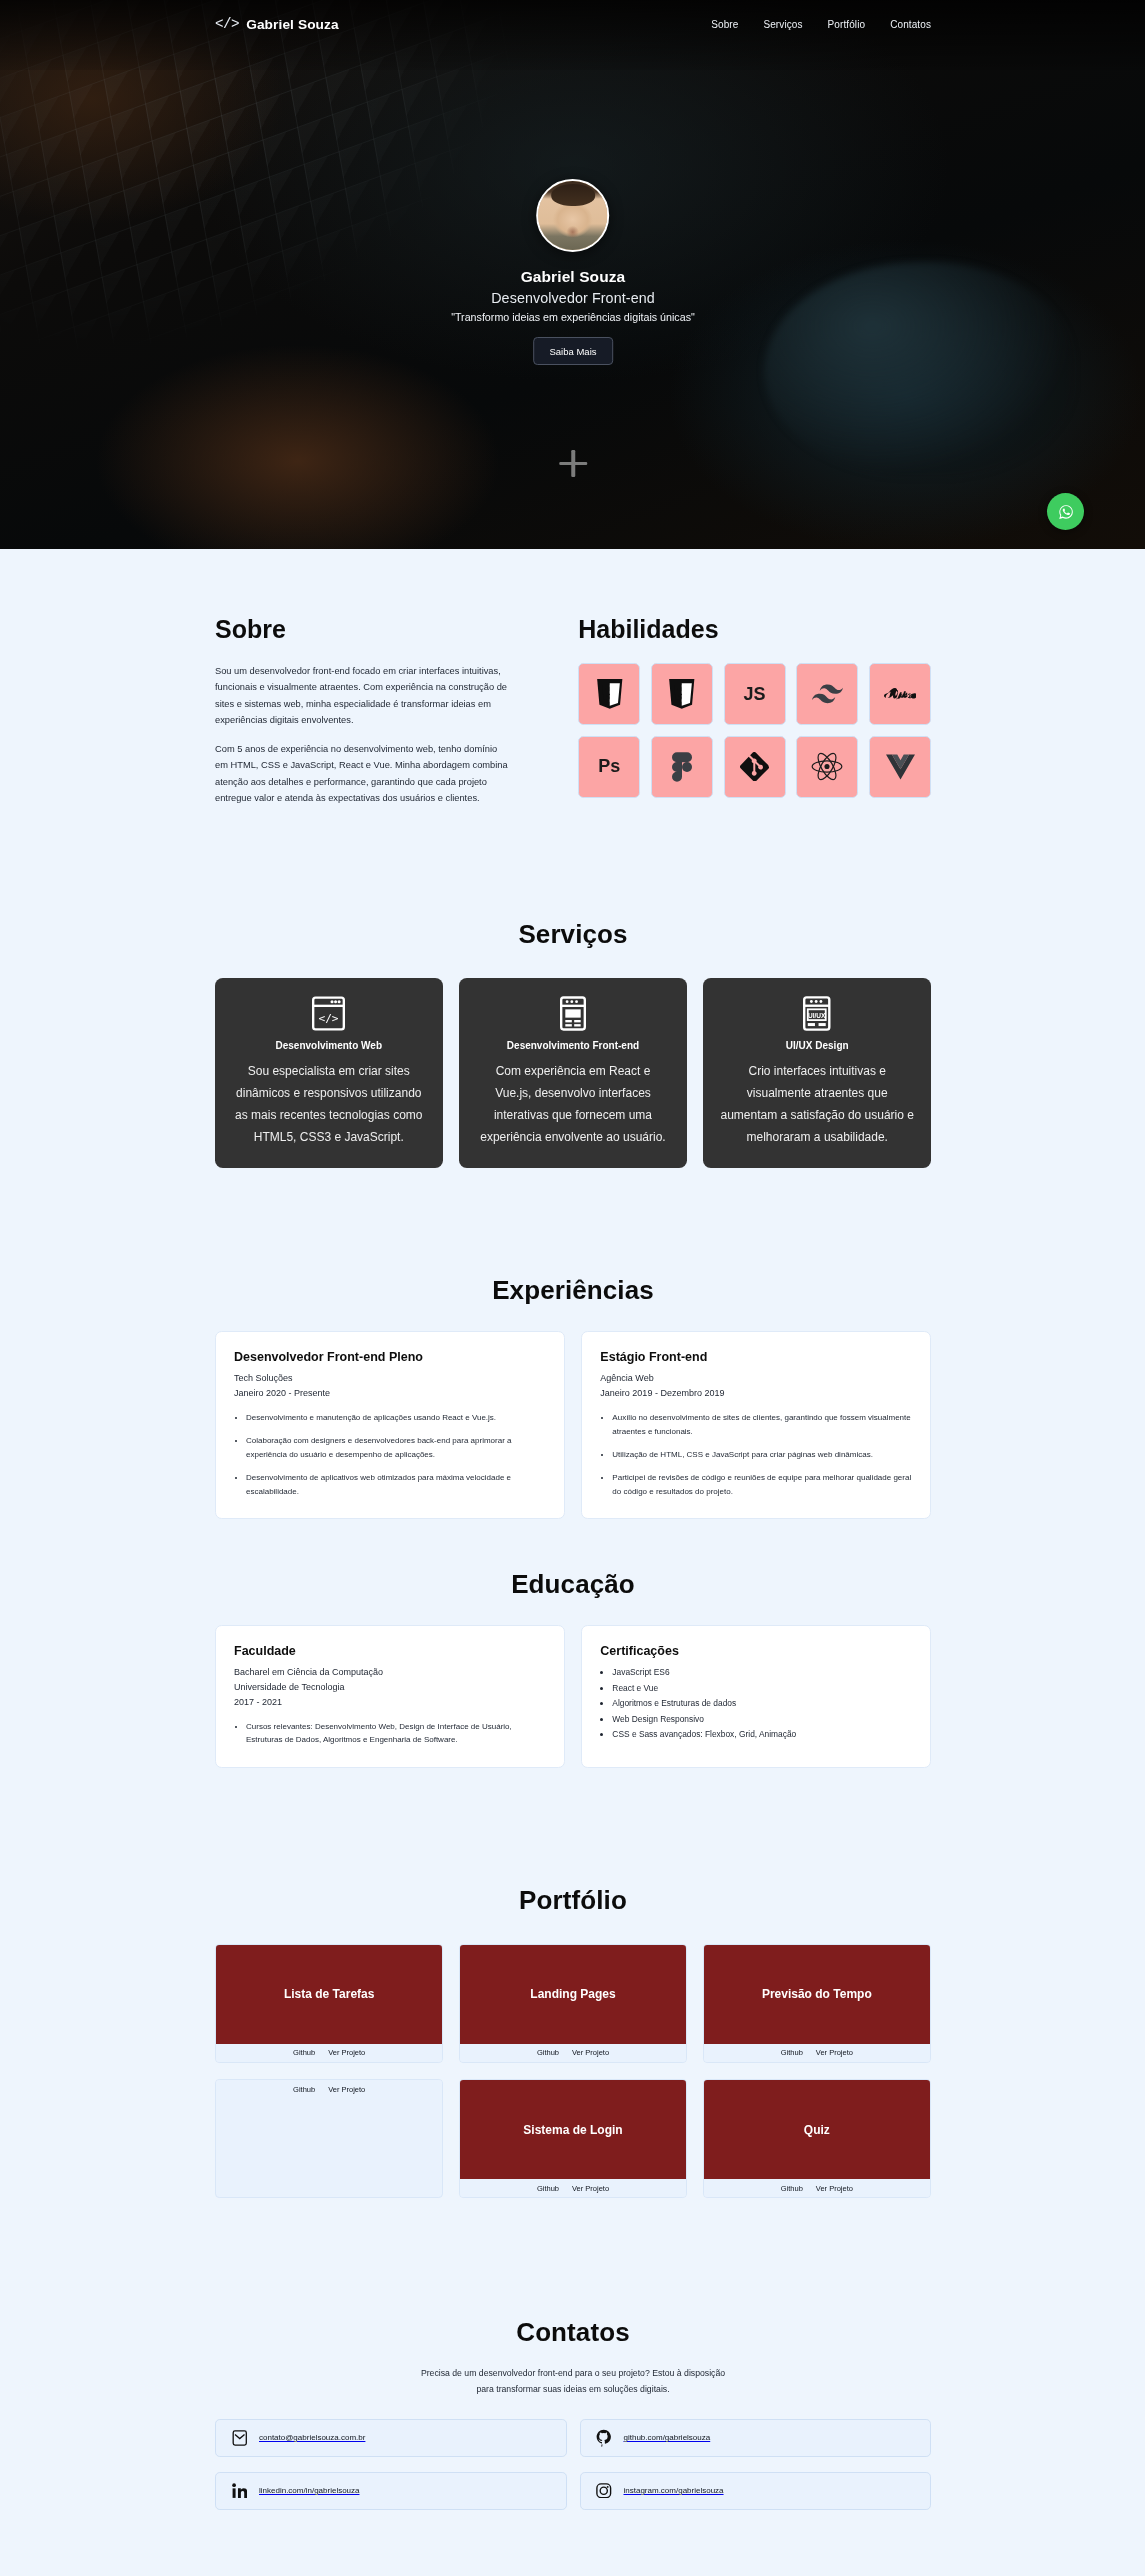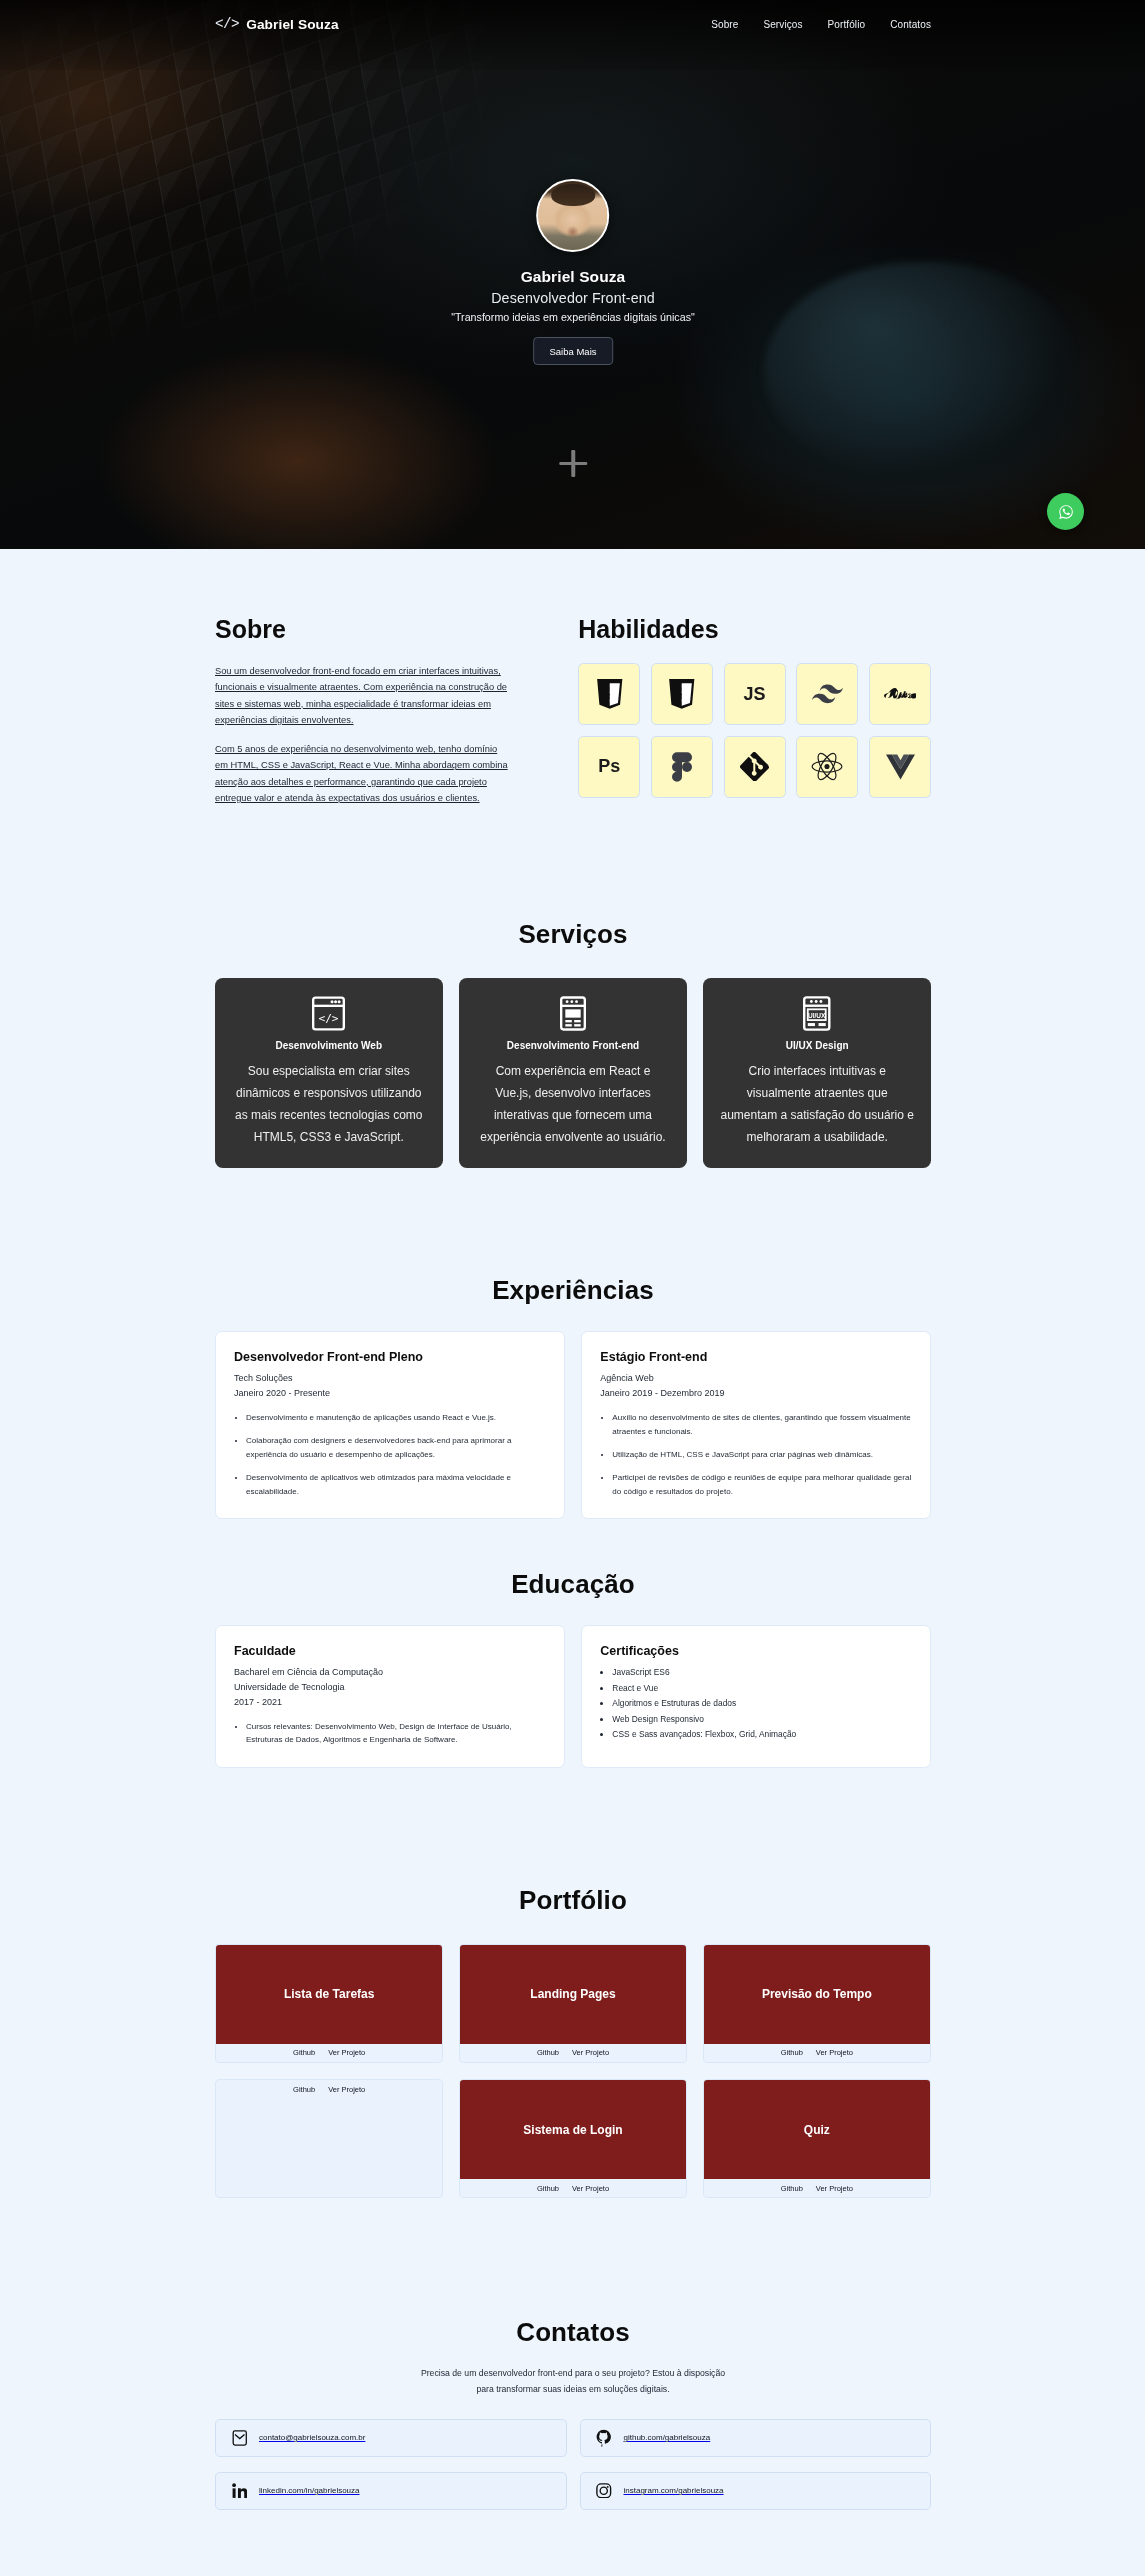--- a/index.html
+++ b/index.html
@@ -142,29 +142,29 @@
   .section{width:1146px;padding:0 215px;}
   .sec-title{
     text-align:center;font-size:26px;font-weight:700;color:#0c0c0c;letter-spacing:0.1px;
   }
 
   
   .about-wrap{display:flex;gap:50px;padding-top:66px;}
   .about-col{width:334px;}
   .about-h{font-size:25px;font-weight:700;margin-bottom:19px;color:#0c0c0c;}
   .about-col p{
-    font-size:9.3px;line-height:1.75;color:#1d2430;margin-bottom:13px;max-width:316px;text-decoration:underline;
+    font-size:9.3px;line-height:1.75;color:#1d2430;margin-bottom:13px;max-width:316px;
   }
   .skills-col{flex:1;padding-left:18px;}
   .skills-grid{
     display:grid;grid-template-columns:repeat(5,62px);gap:10.7px;
   }
   .skill{
     width:62px;height:62px;border:0.6px solid #cfe0f5;border-radius:5.4px;
-    background:#fef9c3;display:flex;align-items:center;justify-content:center;
+    background:#fca5a5;display:flex;align-items:center;justify-content:center;
     cursor:pointer;
   }
   .skill svg{display:block;}
   .skill .txt{font-size:18px;font-weight:700;color:#1b1b1b;font-family:"Liberation Sans",sans-serif;}
 
   
   .servicos{padding-top:100px;}
   .servicos .sec-title{margin-bottom:27.5px;}
   .serv-grid{display:grid;grid-template-columns:repeat(3,1fr);gap:16.7px;}
   .serv-card{

